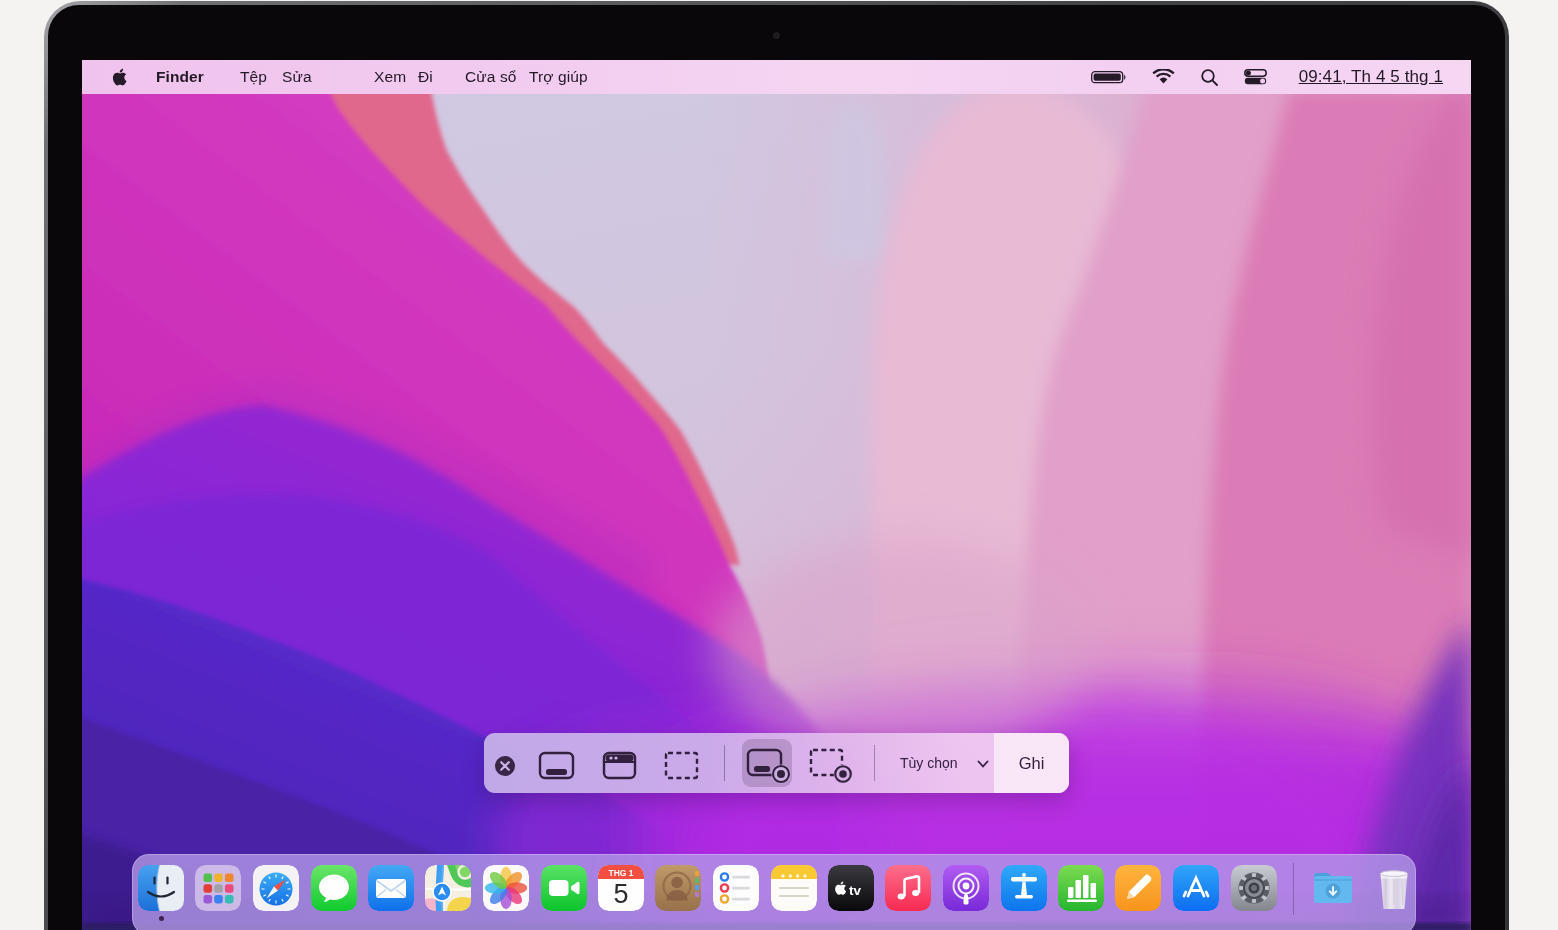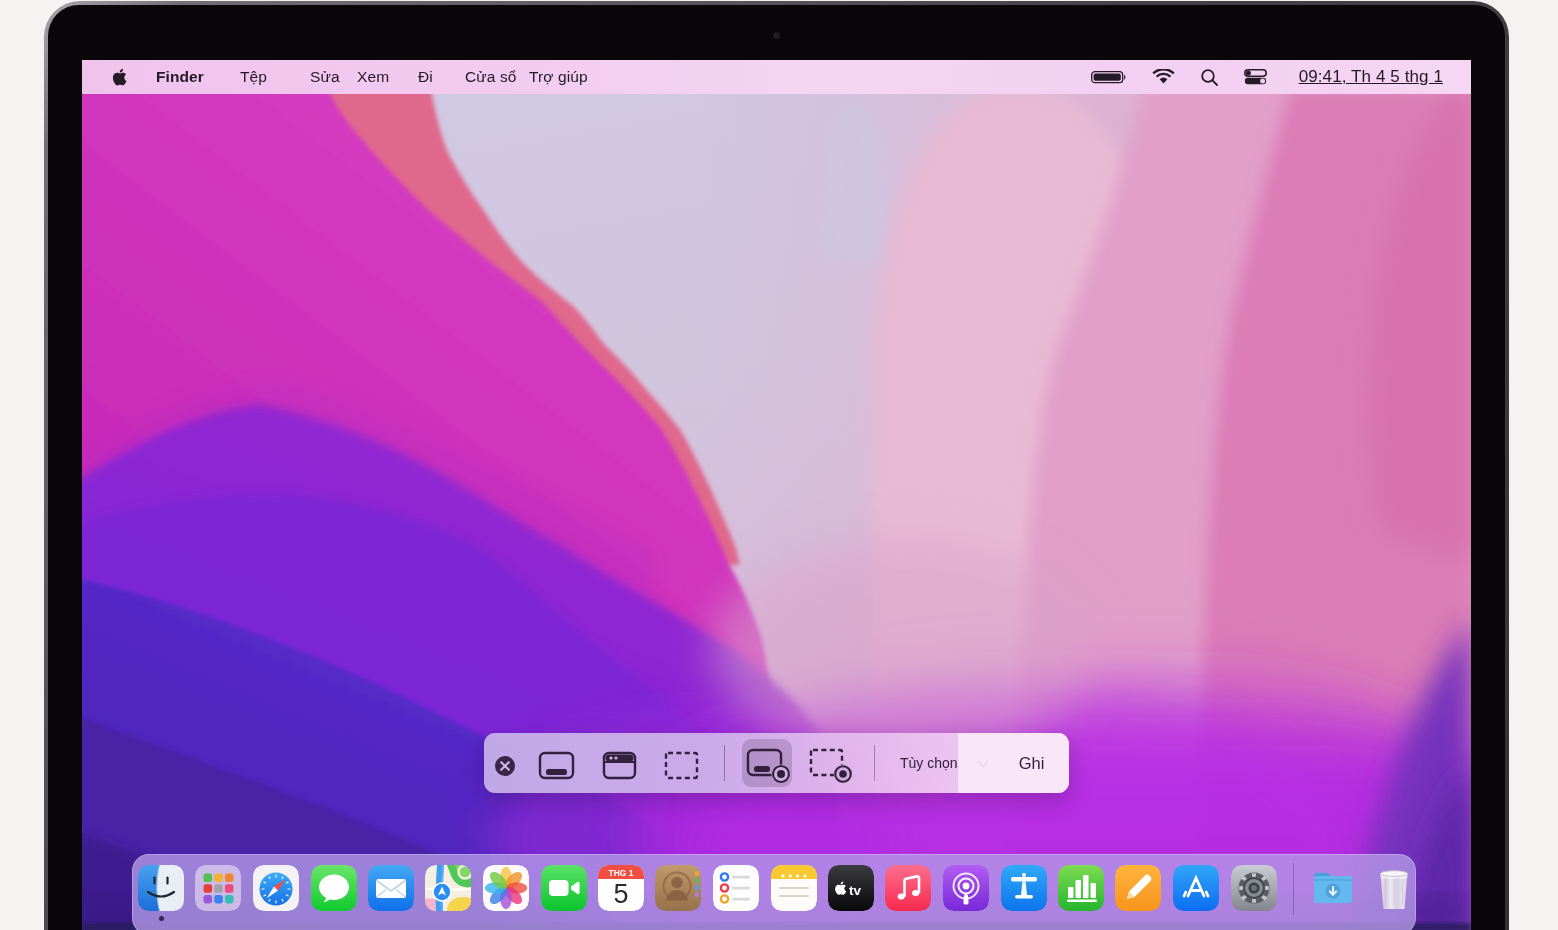--- a/index.html
+++ b/index.html
@@ -20,21 +20,21 @@
     color:#221826;font-size:15.5px;display:flex;align-items:center;}
   .mi{position:absolute;top:0;line-height:34px;white-space:nowrap;letter-spacing:.1px;}
   .mi.b{font-weight:bold;}
 
   
   .toolbar{position:absolute;left:402px;top:673px;width:585px;height:60px;border-radius:11px;
     background:linear-gradient(90deg,rgba(196,174,232,.96) 0%,rgba(205,175,234,.96) 38%,rgba(226,185,236,.96) 62%,rgba(238,199,240,.97) 80%,rgba(240,205,241,.97) 100%);
     box-shadow:0 8px 22px rgba(30,10,60,.25);}
   .tb-ghi{position:absolute;right:0;top:0;width:75px;height:60px;border-radius:0 11px 11px 0;
     background:rgba(250,233,248,.92);display:flex;align-items:center;justify-content:center;
-    color:#3a2742;font-size:16px;padding-left:36px;}
+    color:#3a2742;font-size:16px;}
 
   
   .dock{position:absolute;left:50px;top:794px;width:1284px;height:81px;border-radius:17px;
     background:rgba(177,152,230,.8);border:1px solid rgba(255,255,255,.25);box-sizing:border-box;}
   .dk{position:absolute;top:10px;width:46px;height:46px;border-radius:10.5px;overflow:hidden;}
   .dk svg{position:absolute;left:0;top:0;}
   .findot{position:absolute;left:26px;top:61px;width:5px;height:5px;border-radius:50%;background:#3c2350;}
   .dsep{position:absolute;left:1160px;top:8px;width:1px;height:52px;background:rgba(60,40,90,.35);}
 </style>
 </head>
@@ -132,22 +132,22 @@
 
     <rect x="0" y="840" width="1389" height="30" fill="#301668" opacity=".3" filter="url(#b14)"></rect>
     <rect x="0" y="863" width="1389" height="9" fill="#2b1f5e" opacity=".9" filter="url(#b2)"></rect>
   </svg>
   <div class="menubar">
     <svg style="position:absolute;left:29px;top:8px" width="16" height="18" viewBox="0 0 15.5 17.5">
       <path fill="#241a28" d="M12.87,9.33 c-0.02,-2.03 1.66,-3.01 1.74,-3.06 c-0.95,-1.39 -2.43,-1.58 -2.95,-1.6 c-1.26,-0.13 -2.46,0.74 -3.1,0.74 c-0.64,0 -1.62,-0.72 -2.67,-0.7 c-1.37,0.02 -2.64,0.8 -3.34,2.03 c-1.43,2.47 -0.37,6.13 1.02,8.14 c0.68,0.98 1.49,2.08 2.55,2.04 c1.02,-0.04 1.41,-0.66 2.65,-0.66 c1.23,0 1.58,0.66 2.66,0.64 c1.1,-0.02 1.8,-1 2.47,-1.99 c0.78,-1.14 1.1,-2.24 1.12,-2.3 c-0.02,-0.01 -2.13,-0.82 -2.15,-3.28 M10.83,3.34 c0.56,-0.68 0.94,-1.62 0.84,-2.57 c-0.81,0.03 -1.79,0.54 -2.37,1.22 c-0.52,0.6 -0.98,1.57 -0.85,2.5 c0.9,0.07 1.82,-0.46 2.38,-1.15"></path>
     </svg>
     <span class="mi b" style="left:74px">Finder</span>
     <span class="mi" style="left:158px">Tệp</span>
-    <span class="mi" style="left:228px">Sửa</span>
-    <span class="mi" style="left:275px">Xem</span>
+    <span class="mi" style="left:200px">Sửa</span>
+    <span class="mi" style="left:292px">Xem</span>
     <span class="mi" style="left:336px">Đi</span>
     <span class="mi" style="left:383px">Cửa sổ</span>
     <span class="mi" style="left:447px">Trợ giúp</span>
     <svg style="position:absolute;left:1009px;top:10px" width="38" height="14" viewBox="0 0 38 14">
       <rect x="0.7" y="1.7" width="31" height="11" rx="3.2" fill="none" stroke="#241a28" stroke-width="1.3"></rect>
       <rect x="2.6" y="3.6" width="27.2" height="7.2" rx="1.8" fill="#241a28"></rect>
       <path d="M33.2,4.5 a3.6,3.6 0 0 1 0,5.4 z" fill="#241a28"></path>
     </svg>
     <svg style="position:absolute;left:1070px;top:9px" width="23" height="16" viewBox="0 0 23 16">
       <path d="M11.5,14.5 L7.6,10.2 a5.9,5.9 0 0 1 7.8,0 Z" fill="#241a28"></path>

